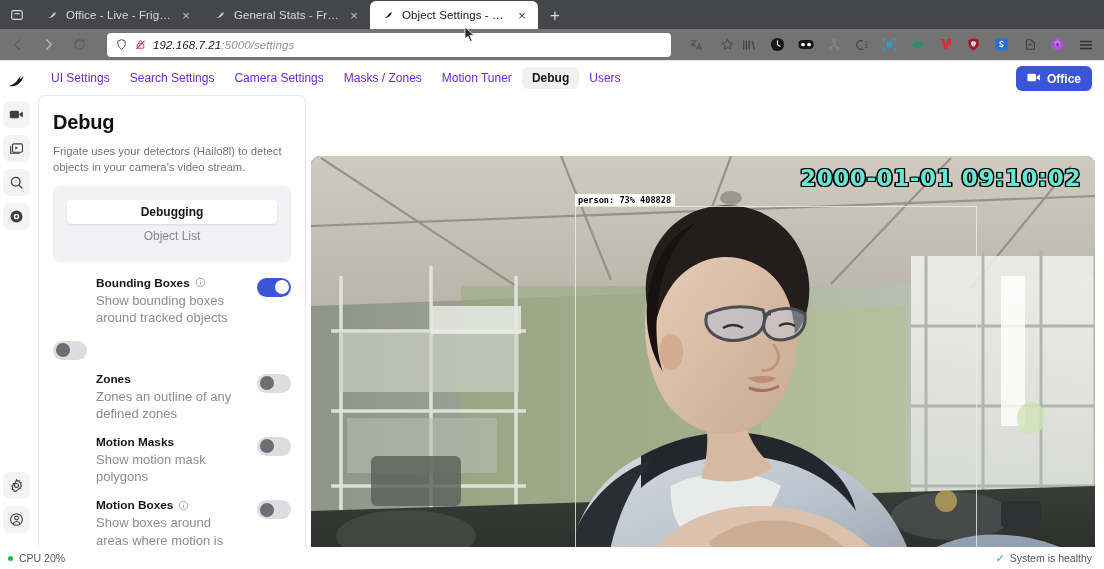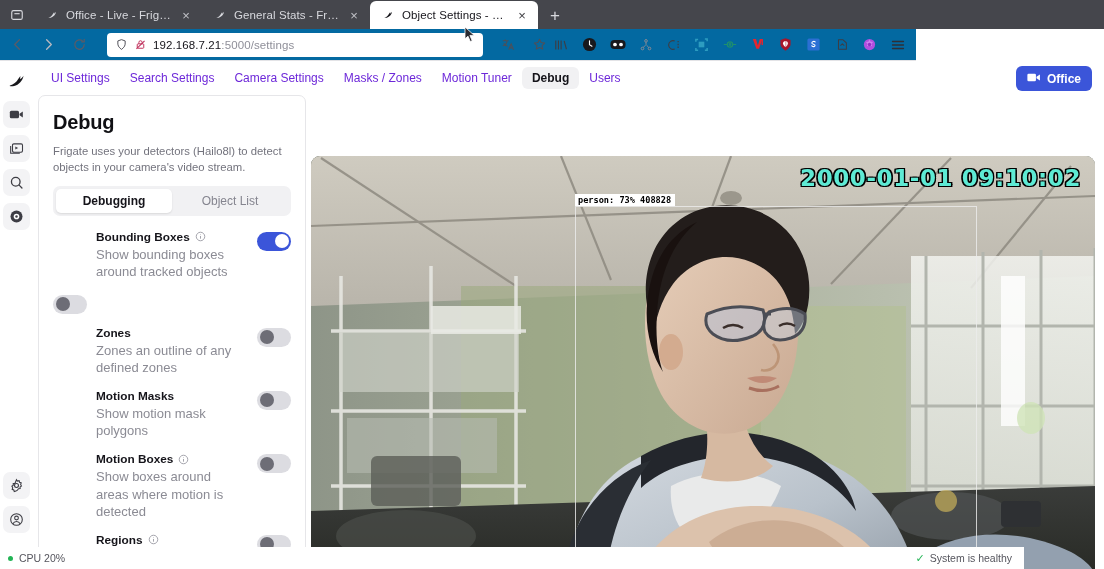--- a/index.html
+++ b/index.html
@@ -37,23 +37,24 @@
     display: flex; align-items: center; justify-content: center;
     font-size: 13px; line-height: 1; color: inherit; opacity: .85;
   }
   .newtab {
     width: 28px; height: 28px; margin-left: 3px; margin-bottom: 0;
     display: flex; align-items: center; justify-content: center;
     color: #d8d9de; font-size: 17px; line-height: 1;
   }
 
   .navbar {
-    position: absolute; top: 29px; left: 0; width: 916px; height: 32px;
-    background: #0369a1; display: flex; align-items: center;
+    position: absolute; top: 29px; left: 0; width: 1104px; height: 32px;
+    background: #737373; display: flex; align-items: center;
     border-bottom: 1px solid #e3e3e6;
+    font-style: italic;
   }
   .navbtn {
     width: 28px; height: 26px; display: flex; align-items: center; justify-content: center;
     color: #5b5b66; margin-left: 3px;
   }
   .navbtn.dim { color: #b9b9c0; }
   .urlbar {
     flex: 1 1 auto; height: 24px; margin: 0 8px 0 14px;
     background: #ffffff; border-radius: 4px;
     display: flex; align-items: center; gap: 6px; padding: 0 8px;
@@ -108,21 +109,21 @@
 
   .panel {
     position: absolute; left: 38px; top: 34px; width: 268px; height: 475px;
     background: #ffffff; border: 1px solid #e6e6e9; border-radius: 7px;
     padding: 15px 14px 0 14px; overflow: hidden;
   }
   .panel h1 { font-size: 20px; color: #101014; letter-spacing: -.2px; margin-bottom: 9px; }
   .panel p { font-size: 11.3px; line-height: 1.45; color: #73737d; margin-bottom: 10px; }
 
   .segmented {
-    display: flex; background: #f1f1f3; border-radius: 7px; padding: 3px; margin: 4px 0 14px 0;
+    display: flex; background: #f1f1f3; border-radius: 7px; padding: 14px; margin: 4px 0 14px 0; flex-direction: column;
   }
   .seg {
     flex: 1 1 50%; text-align: center; font-size: 12px; color: #85858f;
     padding: 5px 0; border-radius: 5px;
   }
   .seg.active { background: #ffffff; color: #15141a; font-weight: bold; box-shadow: 0 1px 2px rgba(0,0,0,.10); }
 
   .opt { display: flex; align-items: flex-start; margin-bottom: 12px; }
   .opt .txt { flex: 1 1 auto; padding-right: 10px; margin-left: 43px; }
   .opt .oname {
@@ -170,21 +171,21 @@
   .bbox-label {
     position: absolute; left: -1px; top: -13px;
     background: #ffffff; color: #000000;
     font-family: "DejaVu Sans Mono", monospace;
     font-size: 8.6px; font-weight: bold; padding: 1.5px 4px 1.5px 3px;
     white-space: nowrap; line-height: 1;
   }
 
   
   .statusbar {
-    position: absolute; left: 0; bottom: 0; width: 1024px; height: 22px;
+    position: absolute; left: 0; bottom: 0; width: 1104px; height: 22px;
     display: flex; align-items: center; padding: 0 12px 0 8px;
     font-size: 10.5px; color: #55555d; background: #ffffff;
   }
   .sb-left { display: flex; align-items: center; gap: 6px; }
   .sb-right { margin-left: auto; display: flex; align-items: center; gap: 5px; }
   .dot-green { width: 5px; height: 5px; border-radius: 50%; background: #22b455; }
   .check-green { color: #22b455; font-size: 11px; line-height: 1; }
 </style>
 </head>
 <body>

